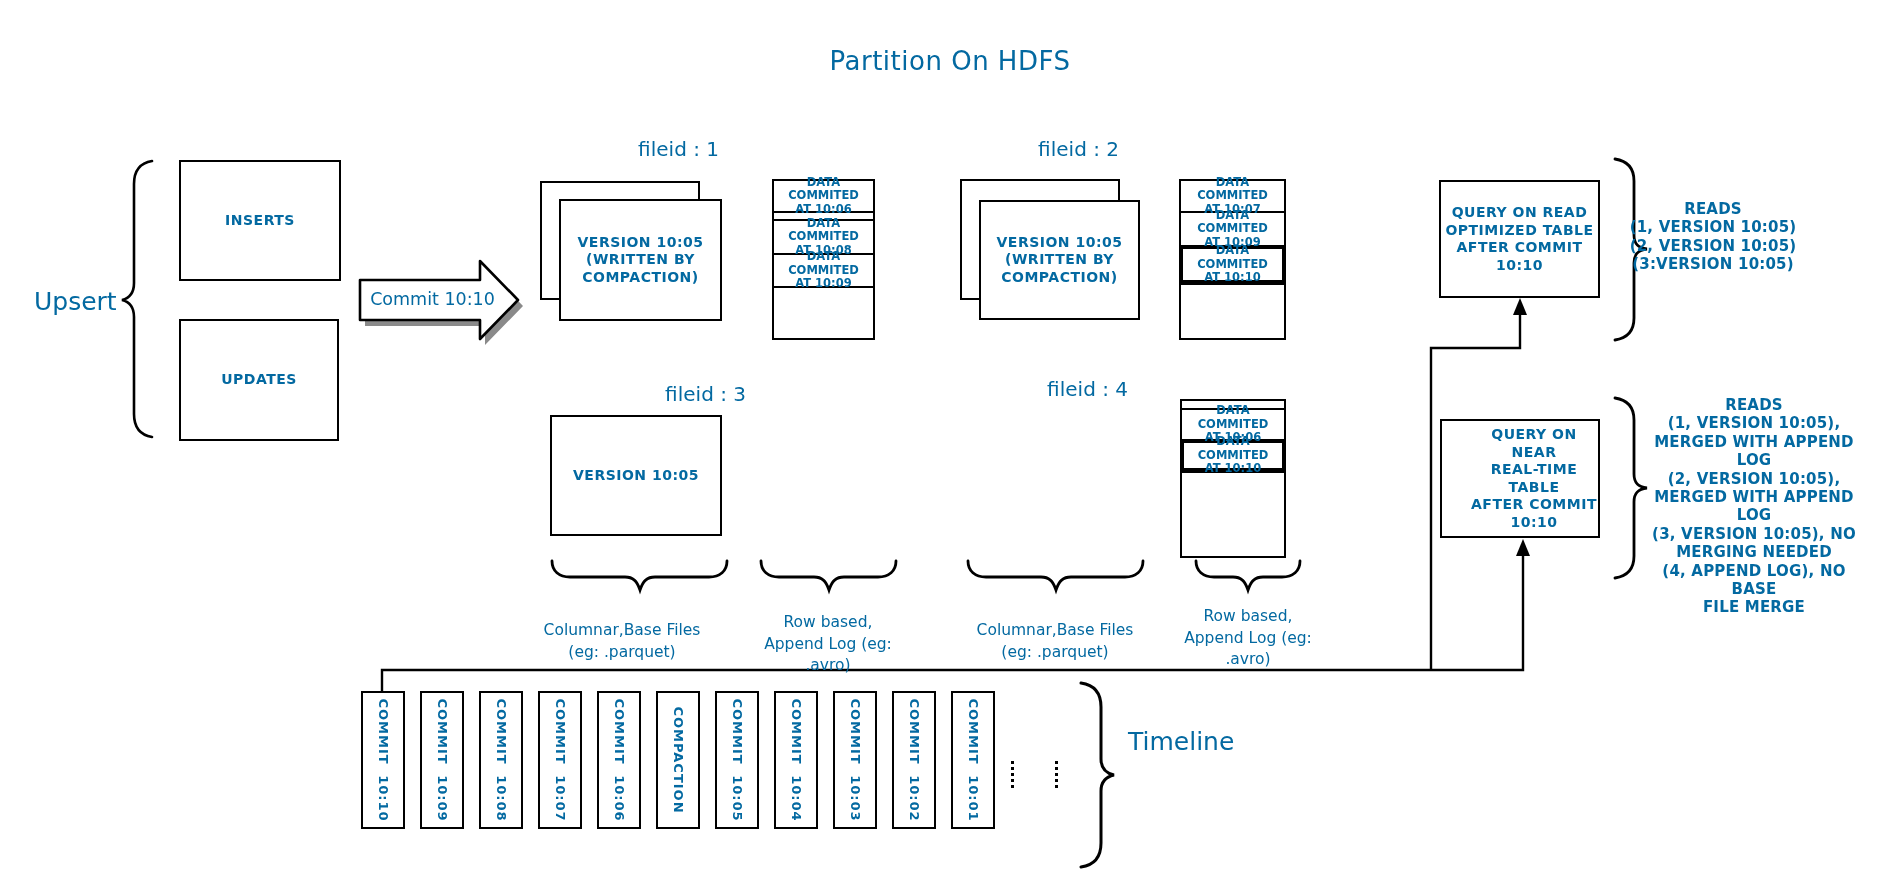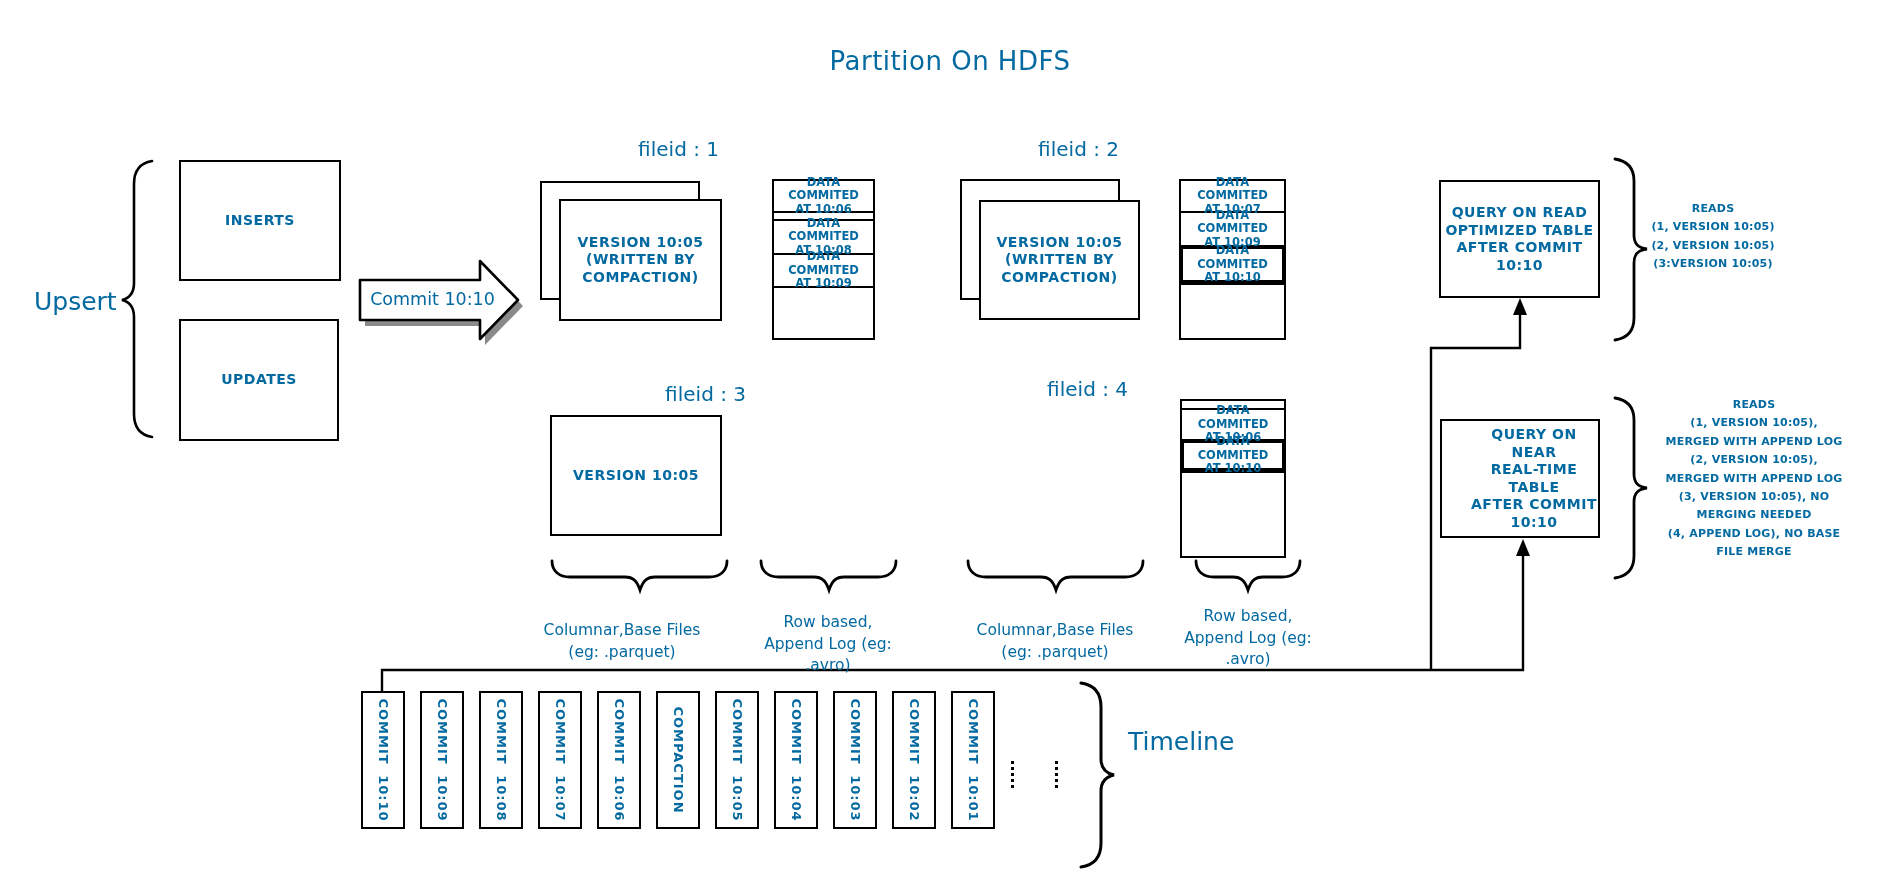--- a/index.html
+++ b/index.html
@@ -13,21 +13,21 @@
     position:absolute; box-sizing:border-box; border:2.5px solid #000; background:#fff;
     display:flex; align-items:center; justify-content:center; text-align:center; z-index:2;
   }
   .bold-label { font-weight:bold; letter-spacing:.5px; white-space:pre-line; }
   .center { text-align:center; }
   .pre { white-space:pre-line; }
   .title { font-size:26px; letter-spacing:.5px; }
   .side-label { font-size:25px; }
   .fileid { font-size:20px;text-align:right; }
   .legend { font-size:15.5px; line-height:21.5px; z-index:2; }
-  .reads { font-weight:bold; font-size:11px; line-height:18.4px; letter-spacing:.2px; z-index:2; }
+  .reads { font-weight:bold; font-size:15px; line-height:18.4px; letter-spacing:.2px; z-index:2; }
   .boxtext { font-size:14px; line-height:17.5px; }
   .commit-label { font-size:17.5px; z-index:3; }
   .log { position:absolute; box-sizing:border-box; border:2.5px solid #000; background:#fff; z-index:2; }
   .log-cell {
     box-sizing:border-box; border-bottom:2.5px solid #000; display:flex; align-items:center;
     justify-content:center; text-align:center; white-space:pre-line; font-weight:bold;
     font-size:11.5px; line-height:13.5px;
   }
   .log-cell.bold { box-shadow: inset 0 0 0 2px #000; border-bottom-width:3px; }
   .tl-row { position:absolute; left:361px; top:691px; height:138px; z-index:2; }

